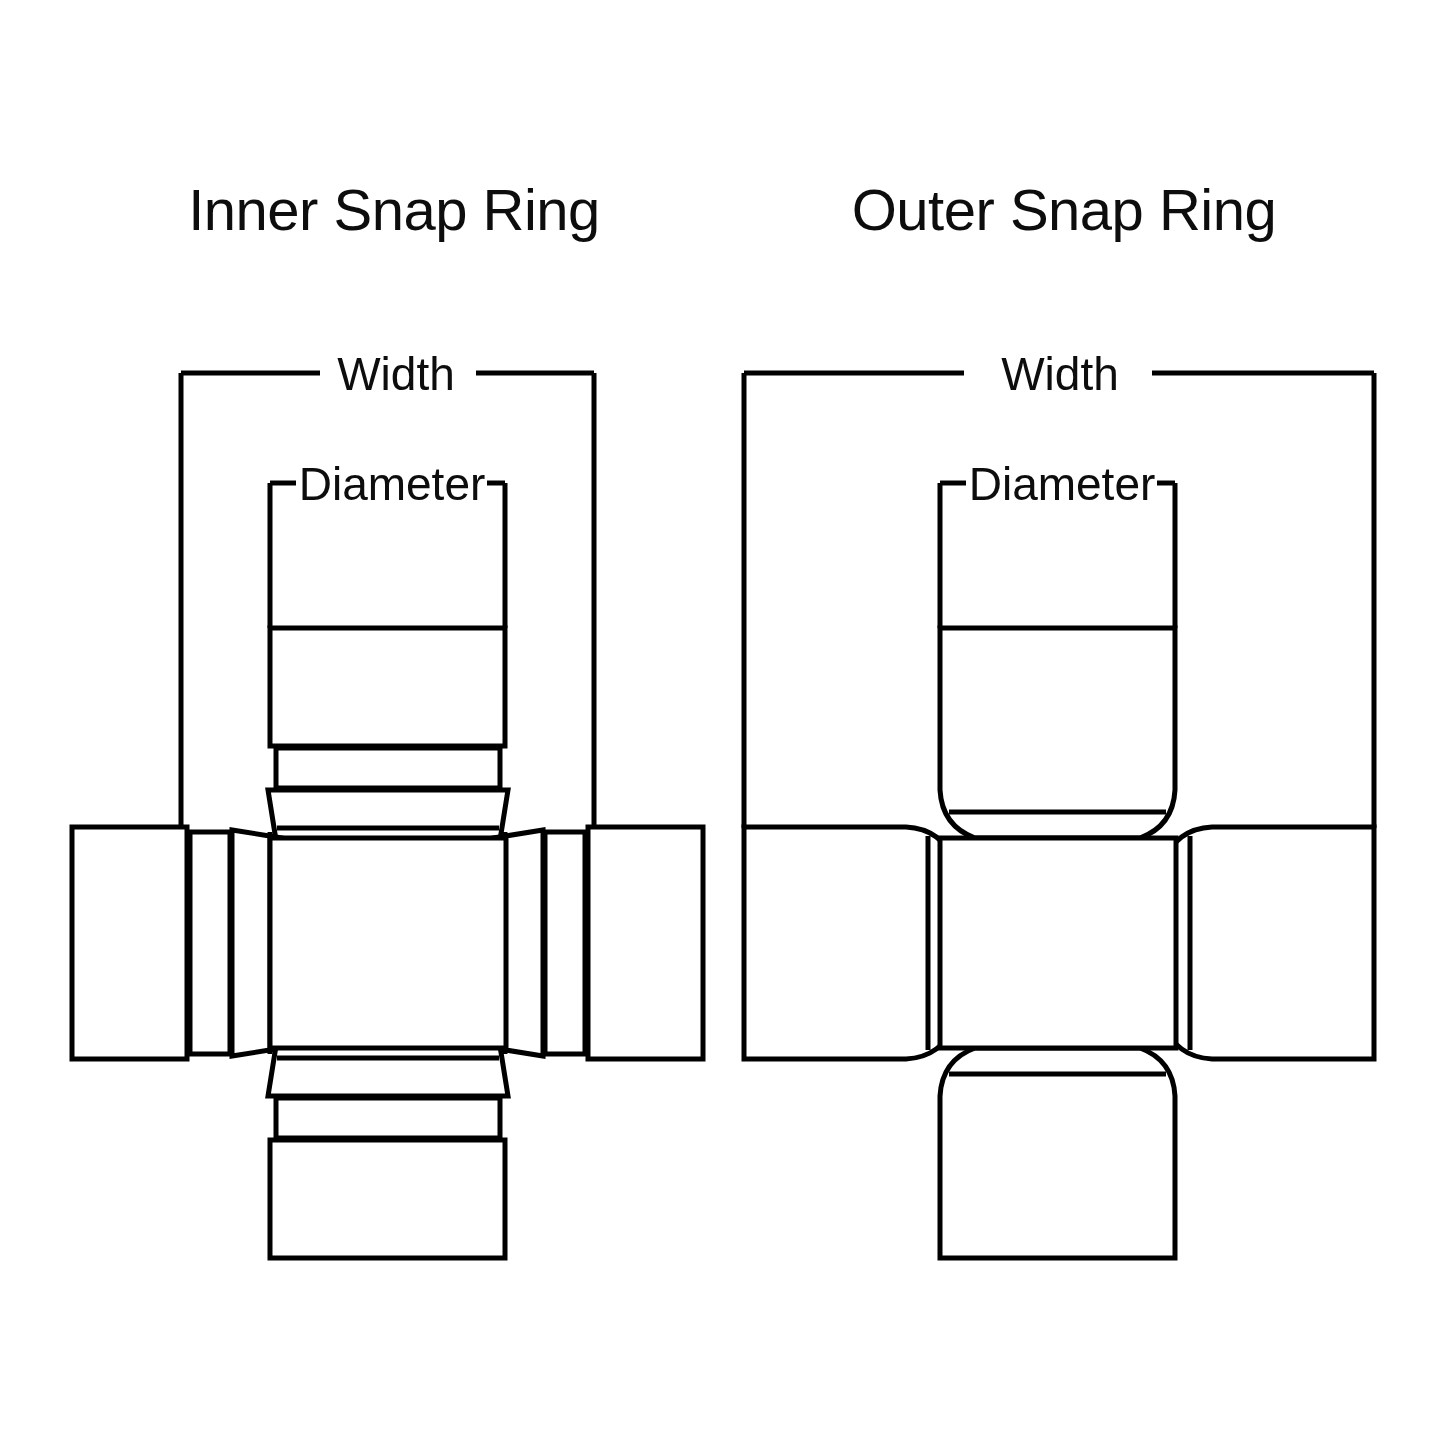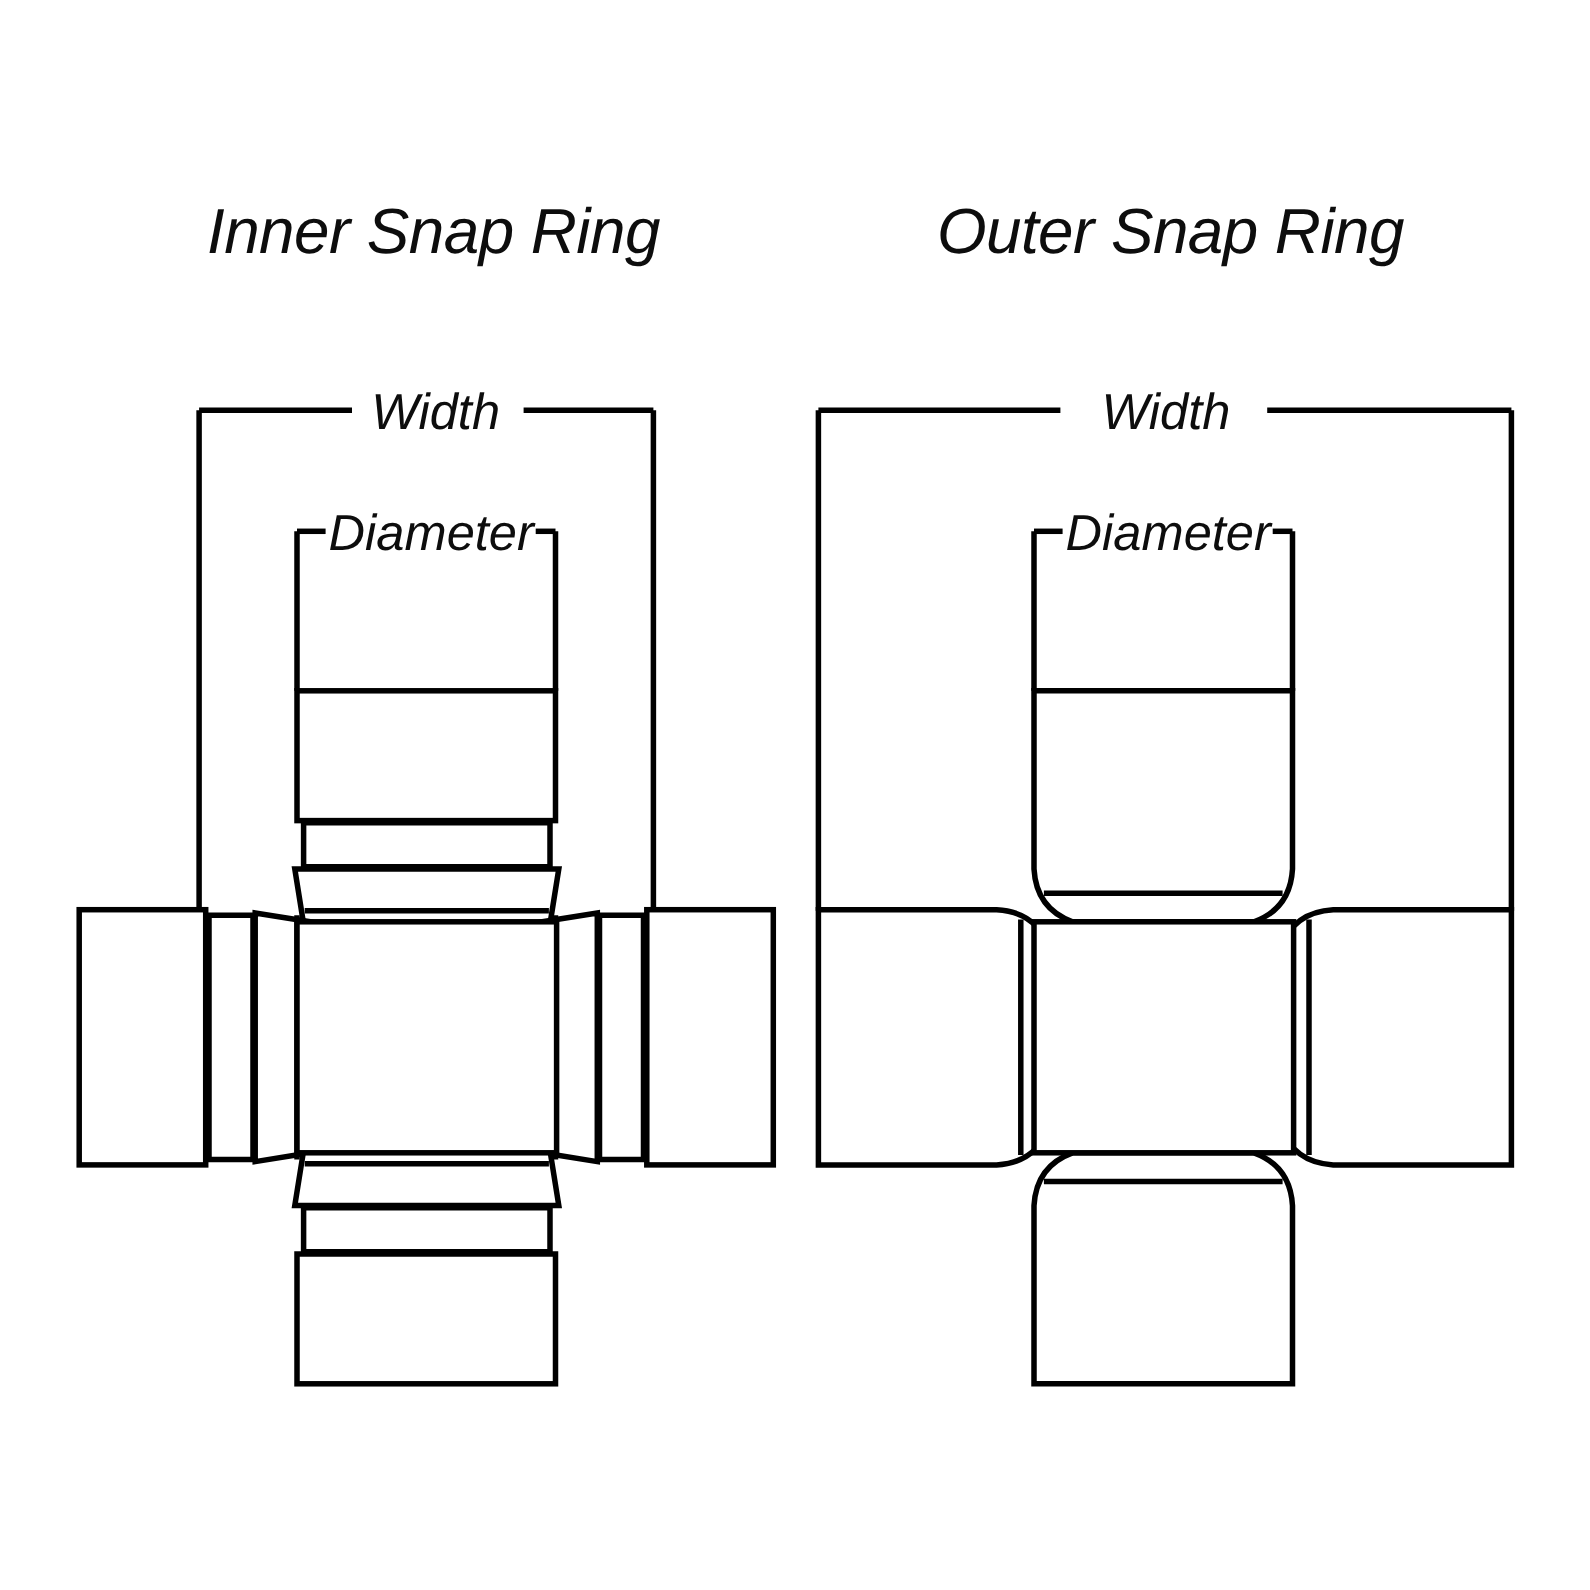--- a/index.html
+++ b/index.html
@@ -13,21 +13,20 @@
     height: 1445px;
     font-family: "Liberation Sans", "DejaVu Sans", sans-serif;
     color: #000000;
     overflow: hidden;
   }
   .page {
     position: relative;
     width: 1445px;
     height: 1088px;
     background: #ffffff;
-    font-style: italic;
   }
   .diagram-svg {
     position: absolute;
     top: 0;
     left: 0;
     width: 1445px;
     height: 1445px;
     display: block;
   }
   .panel-title {

